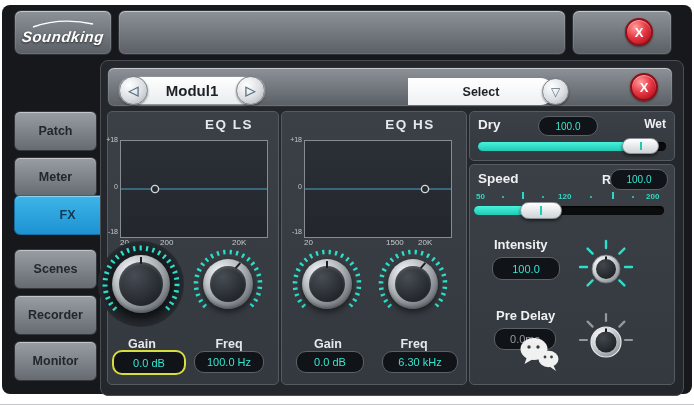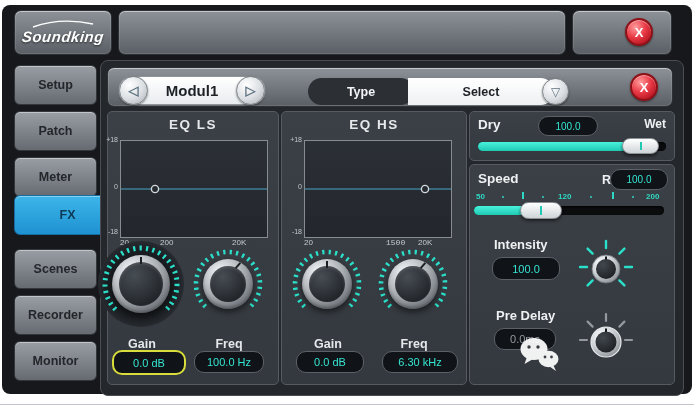--- a/index.html
+++ b/index.html
@@ -47,21 +47,21 @@
             color:#f2f4f6;font-size:12.5px;font-weight:bold;display:flex;align-items:center;justify-content:center;}
   .selfield{position:absolute;left:300px;top:10px;width:146px;height:27px;background:linear-gradient(#ffffff,#eef0f2);
             border-radius:0 14px 14px 0;color:#1d2126;font-size:12.5px;font-weight:bold;
             display:flex;align-items:center;justify-content:center;}
 
   
   .graph{position:absolute;background:linear-gradient(#2b3036,#23272d);border:1px solid #878c92;}
   .ylab{position:absolute;font-size:7px;color:#c2c7cc;width:15px;text-align:right;}
   .xl{position:absolute;top:126px;font-size:8px;color:#c6cbd0;}
   .eqtitle{position:absolute;top:5px;left:0;width:100%;text-align:center;font-size:13.5px;color:#e6e9ec;
-           font-weight:bold;letter-spacing:1.5px;}
+           font-weight:bold;letter-spacing:1.5px;padding-left:36px;}
 
   
   .karc{position:absolute;}
   .knob{position:absolute;border-radius:50%;
         background:radial-gradient(circle at 35% 28%, #ffffff 0%, #d6dade 20%, #aeb3b8 45%, #7c8187 70%, #565b61 100%);
         box-shadow:0 3px 6px rgba(0,0,0,.55), inset 0 -2px 3px rgba(0,0,0,.25);cursor:pointer;}
   .knob::after{content:"";position:absolute;inset:7px;border-radius:50%;
         background:radial-gradient(circle at 35% 30%, #474d54, #23272c 72%);
         box-shadow:inset 0 2px 3px rgba(255,255,255,.14);}
   .notch{position:absolute;left:calc(50% - 1px);top:2px;width:2px;height:7px;background:#1b1e22;z-index:2;}
@@ -113,41 +113,39 @@
         <path d="M2 7 Q 30 -3 62 4" stroke="#ffffff" stroke-width="1.4" fill="none"></path>
       </svg>
       <span class="logotext">Soundking</span>
     </div>
   </div>
   <div class="gbar abs" style="left:116px;top:5px;width:446px;height:43px;"></div>
   <div class="gbar abs" style="left:570px;top:5px;width:98px;height:43px;">
     <div class="xbtn" style="left:52px;top:7px;">X</div>
   </div>
 
-  <div class="sbtn abs" style="left:12px;top:60px;width:81px;height:38px;">Setup</div>
   <div class="sbtn abs" style="left:12px;top:106px;width:81px;height:38px;">Patch</div>
   <div class="sbtn abs" style="left:12px;top:152px;width:81px;height:38px;">Meter</div>
   <div class="sbtn active abs" style="left:12px;top:190px;width:81px;height:38px;padding-left:12px;">FX</div>
   <div class="sbtn abs" style="left:12px;top:244px;width:81px;height:38px;">Scenes</div>
   <div class="sbtn abs" style="left:12px;top:336px;width:81px;height:38px;">Monitor</div>
   <div class="sbtn abs" style="left:12px;top:290px;width:81px;height:38px;">Recorder</div>
 
   <div class="main">
 
     <div class="gbar abs" style="left:6px;top:6px;width:564px;height:38px;">
       <div class="modpill">
         <div class="cbtn" style="left:0px;top:-1px;width:29px;height:29px;font-size:13px;">
             <span>◁</span>
           </div>
         <span>Modul1</span>
         <div class="cbtn" style="right:0px;top:-1px;width:29px;height:29px;font-size:13px;">
             <span>▷</span>
           </div>
       </div>
-      <div class="typepill">Type</div>
       <div class="selfield">Select</div>
       <div class="cbtn" style="left:434px;top:10px;width:27px;height:27px;font-size:12px;">
           <span>▽</span>
         </div>
       <div class="xbtn" style="left:522px;top:5px;">X</div>
     </div>
 
     <div class="panel" style="left:6px;top:50px;width:170px;height:272px;">
       <div class="eqtitle">EQ LS</div>
       <div class="ylab" style="left:-5px;top:24px;">+18</div>
@@ -191,21 +189,21 @@
       <div class="ylab" style="left:5px;top:24px;">+18</div>
       <div class="ylab" style="left:5px;top:71px;">0</div>
       <div class="ylab" style="left:5px;top:116px;">-18</div>
       <div class="graph" style="left:22px;top:28px;width:146px;height:96px;">
         <svg width="100%" height="100%" viewBox="0 0 146 96" preserveAspectRatio="none">
           <line x1="0" y1="48" x2="146" y2="48" stroke="#4aa3c4" stroke-width="1.2"></line>
           <circle cx="120" cy="48" r="3.6" fill="#262b31" stroke="#d3d8dc" stroke-width="1.4"></circle>
         </svg>
       </div>
       <div class="xl" style="left:22px;">20</div>
-      <div class="xl" style="left:104px;font-family:Liberation Mono, monospace;">1500</div>
+      <div class="xl" style="left:104px;">1500</div>
       <div class="xl" style="left:136px;">20K</div>
 
       <div class="karc" style="left:6px;top:133px;width:78px;height:78px;">
         <svg width="78" height="78" style="position:absolute;left:0;top:0;">
           <path d="M16.4 61.6 A32 32 0 1 1 61.6 61.6" fill="none" stroke="#2be0ca" stroke-width="4.6" stroke-dasharray="2.2 4.2"></path>
         </svg>
         <div class="knob" style="left:14px;top:14px;width:50px;height:50px;">
             <div class="notch"></div>
           </div>
       </div>

